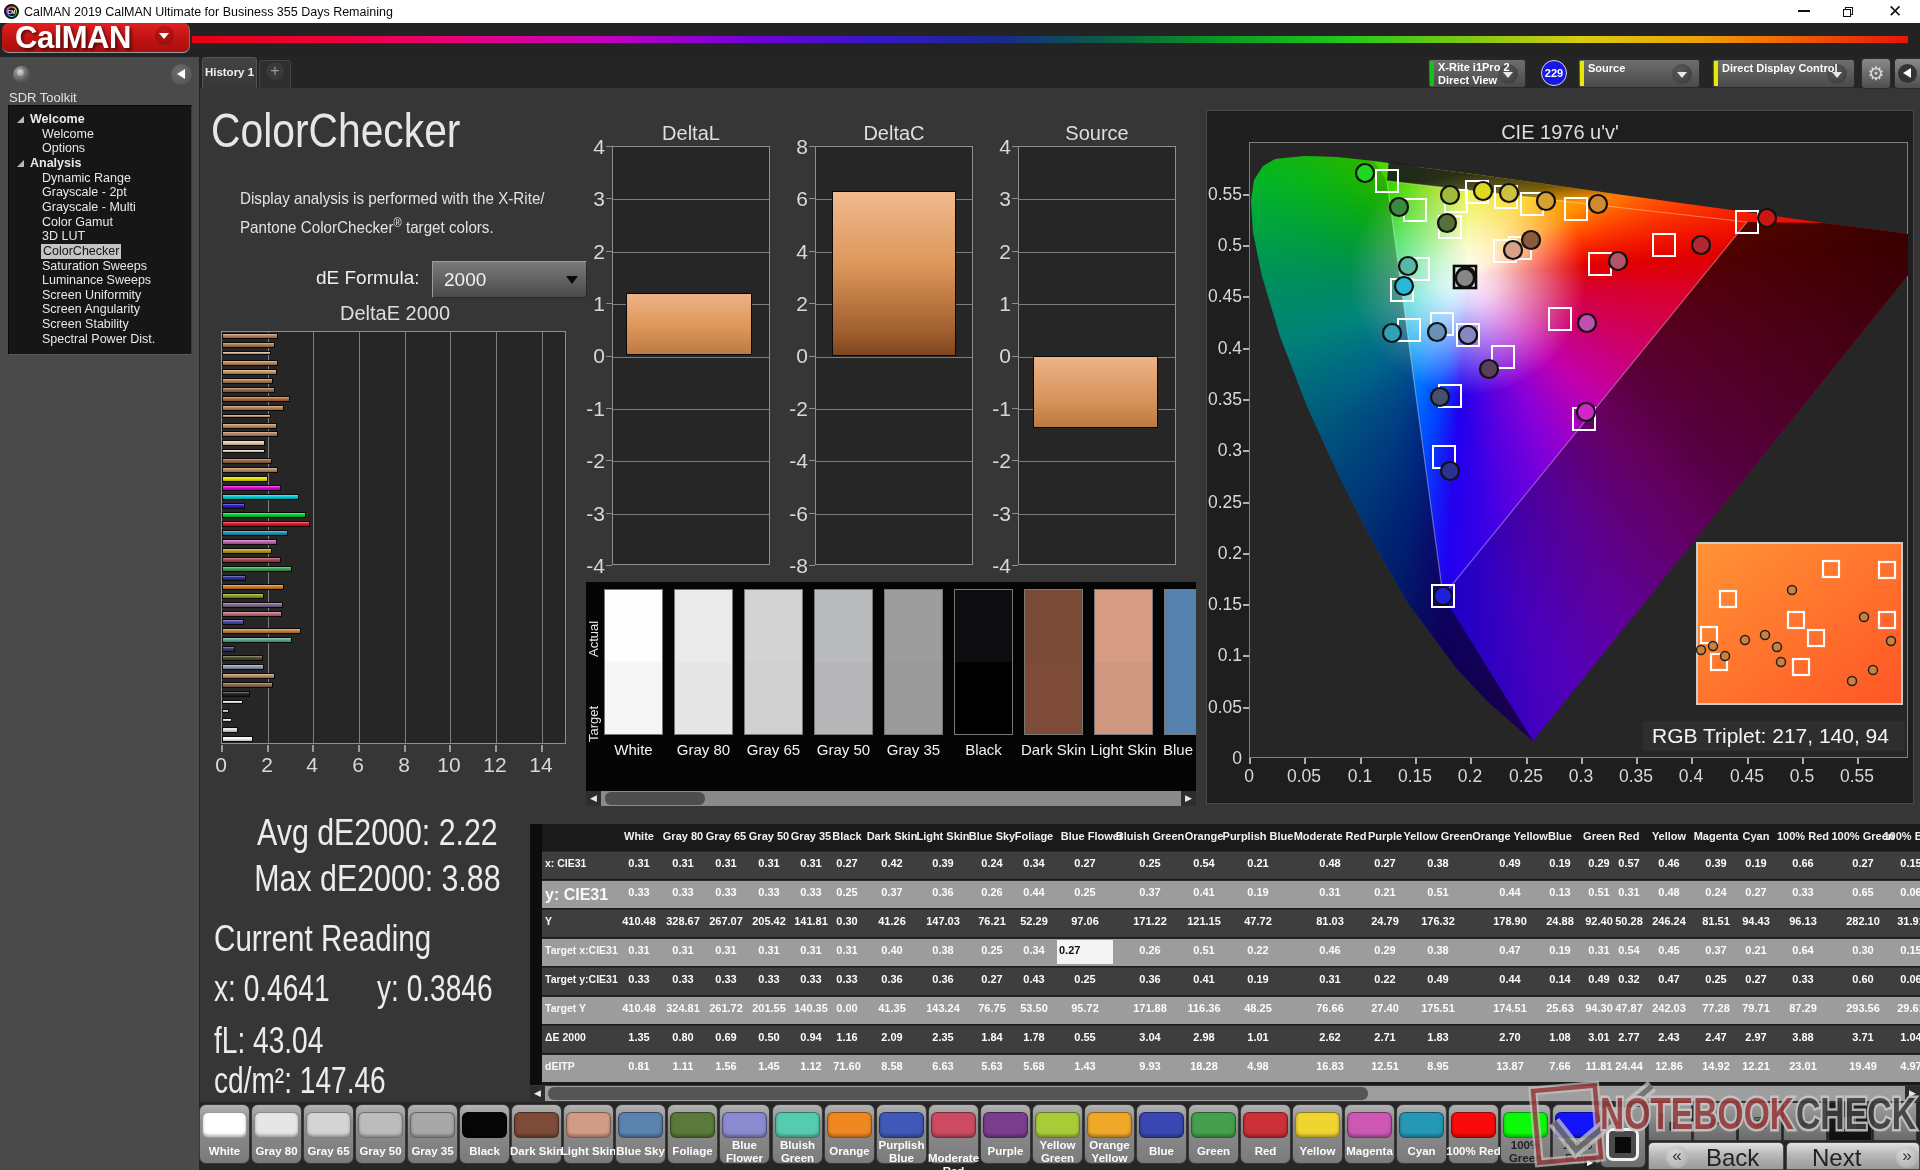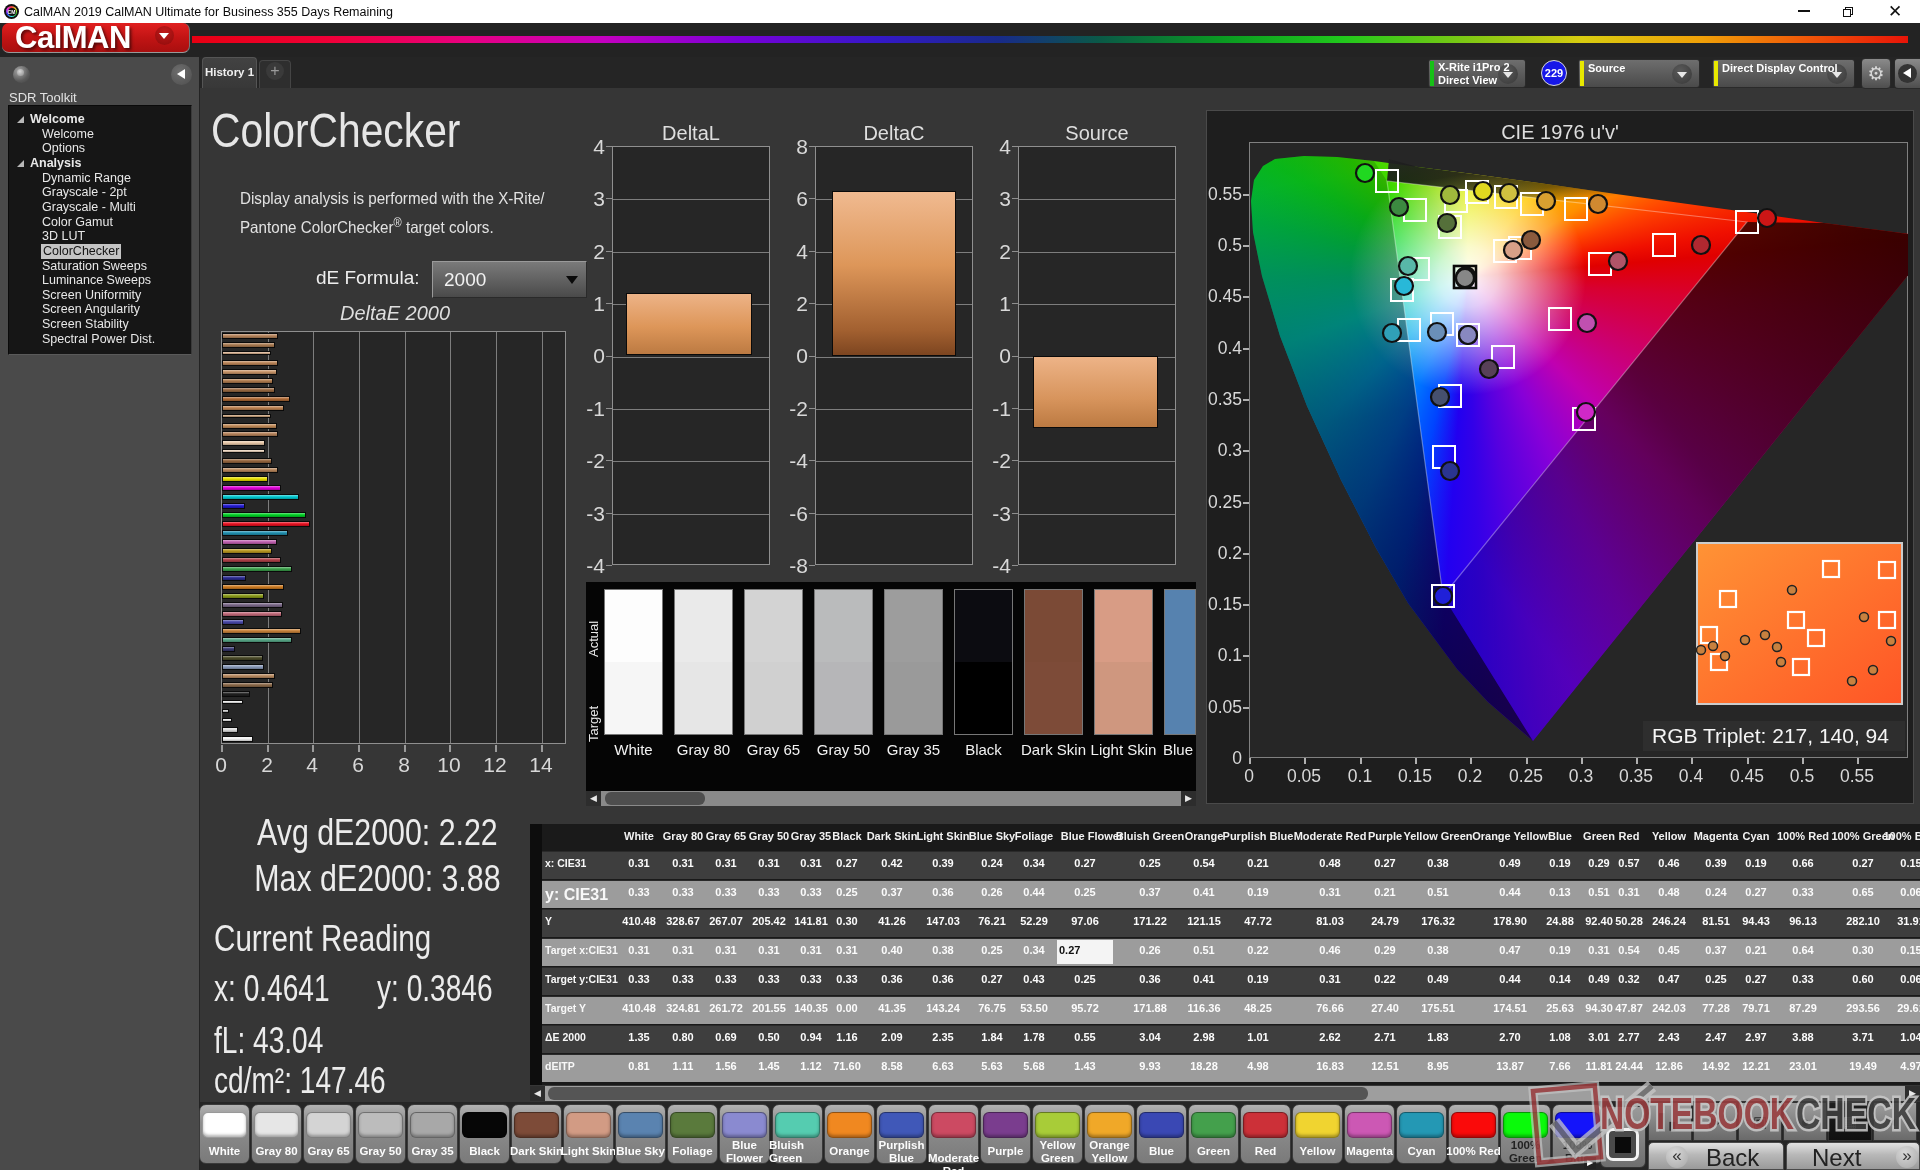--- a/index.html
+++ b/index.html
@@ -75,21 +75,21 @@
     <div class="abs" style="left:1861px;top:58px;width:30px;height:31px;border-radius:4px;background:linear-gradient(180deg,#8a8a8a,#4e4e4e);border:1px solid #2a2a2a;color:#d8d8d8;font-size:19px;text-align:center;line-height:30px;">⚙</div>
     <div class="abs" style="left:1894px;top:58px;width:26px;height:31px;border-radius:4px 0 0 4px;background:linear-gradient(180deg,#8a8a8a,#4e4e4e);border:1px solid #2a2a2a;border-right:none;"></div>
     <div class="abs" style="left:1898px;top:64px;width:19px;height:19px;border-radius:50%;background:#333;"></div>
     <div class="abs" style="left:1903px;top:68px;width:0;height:0;border-top:5.5px solid transparent;border-bottom:5.5px solid transparent;border-right:8px solid #fff;"></div>
     <div class="abs" style="left:211px;top:103px;color:#e6e6e6;font-size:48px;transform:scaleX(.85);transform-origin:0 0;white-space:nowrap;">ColorChecker</div>
     <div class="abs" style="left:240px;top:186px;color:#e2e2e2;font-size:16.5px;line-height:24.5px;transform:scaleX(.92);transform-origin:0 0;white-space:nowrap;">Display analysis is performed with the X-Rite/<br>Pantone ColorChecker<span style="font-size:12px;vertical-align:6px;">®</span> target colors.</div>
     <div class="abs" style="left:316px;top:267px;color:#eee;font-size:19px;">dE Formula:</div>
     <div class="abs" style="left:432px;top:261px;width:155px;height:37px;background:linear-gradient(180deg,#7a7a7a,#4a4a4a);border:1px solid #9a9a9a;border-bottom-color:#2a2a2a;border-right-color:#2a2a2a;"></div>
     <div class="abs" style="left:444px;top:269px;color:#f2f2f2;font-size:19px;">2000</div>
     <div class="abs" style="left:566px;top:276px;width:0;height:0;border-left:6px solid transparent;border-right:6px solid transparent;border-top:8px solid #0a0a0a;"></div>
-    <div class="abs" style="left:280px;top:302px;width:230px;text-align:center;color:#dedede;font-size:20px;font-style:italic;">DeltaE 2000</div>
+    <div class="abs" style="left:280px;top:302px;width:230px;text-align:center;color:#dedede;font-size:20px;">DeltaE 2000</div>
     <div class="abs" style="left:221px;top:331px;width:345px;height:413px;background:#262626;border:1px solid #8f8f8f;">
       <div class="gridV" style="left:45.6px;"></div>
       <div class="gridV" style="left:91.3px;"></div>
       <div class="gridV" style="left:136.9px;"></div>
       <div class="gridV" style="left:182.6px;"></div>
       <div class="gridV" style="left:228.2px;"></div>
       <div class="gridV" style="left:273.9px;"></div>
       <div class="gridV" style="left:319.6px;"></div>
     </div>
     <div class="axlbl" style="left:206px;top:753px;width:30px;text-align:center;">0</div>
@@ -739,21 +739,21 @@
     <div class="abs" style="left:618px;top:1112px;width:45px;height:26px;border-radius:6px;background:#5a83b0;border:1px solid rgba(0,0,0,.4);box-shadow:inset 0 -2px 3px rgba(0,0,0,.3);"></div>
     <div class="abs" style="left:612px;top:1145px;width:57px;text-align:center;color:#fcfcfc;font-size:11.5px;font-weight:bold;white-space:nowrap;">Blue Sky</div>
     <div class="abs" style="left:667px;top:1104px;width:51px;height:60px;border-radius:7px;background:linear-gradient(180deg,#b2b2b2,#8e8e8e 30%,#7a7a7a);border:1px solid #3a3a3a;"></div>
     <div class="abs" style="left:670px;top:1112px;width:45px;height:26px;border-radius:6px;background:#5a7a3c;border:1px solid rgba(0,0,0,.4);box-shadow:inset 0 -2px 3px rgba(0,0,0,.3);"></div>
     <div class="abs" style="left:664px;top:1145px;width:57px;text-align:center;color:#fcfcfc;font-size:11.5px;font-weight:bold;white-space:nowrap;">Foliage</div>
     <div class="abs" style="left:719px;top:1104px;width:51px;height:60px;border-radius:7px;background:linear-gradient(180deg,#b2b2b2,#8e8e8e 30%,#7a7a7a);border:1px solid #3a3a3a;"></div>
     <div class="abs" style="left:722px;top:1112px;width:45px;height:26px;border-radius:6px;background:#8a8ad0;border:1px solid rgba(0,0,0,.4);box-shadow:inset 0 -2px 3px rgba(0,0,0,.3);"></div>
     <div class="abs" style="left:716px;top:1139px;width:57px;text-align:center;color:#fcfcfc;font-size:11.5px;font-weight:bold;line-height:12.5px;white-space:nowrap;">Blue<br>Flower</div>
     <div class="abs" style="left:772px;top:1104px;width:51px;height:60px;border-radius:7px;background:linear-gradient(180deg,#b2b2b2,#8e8e8e 30%,#7a7a7a);border:1px solid #3a3a3a;"></div>
     <div class="abs" style="left:775px;top:1112px;width:45px;height:26px;border-radius:6px;background:#55ccb0;border:1px solid rgba(0,0,0,.4);box-shadow:inset 0 -2px 3px rgba(0,0,0,.3);"></div>
-    <div class="abs" style="left:769px;top:1139px;width:57px;text-align:left;color:#fcfcfc;font-size:11.5px;font-weight:bold;line-height:12.5px;white-space:nowrap;">Bluish<br>Green</div>
+    <div class="abs" style="left:769px;top:1139px;width:57px;text-align:center;color:#fcfcfc;font-size:11.5px;font-weight:bold;line-height:12.5px;white-space:nowrap;">Bluish<br>Green</div>
     <div class="abs" style="left:824px;top:1104px;width:51px;height:60px;border-radius:7px;background:linear-gradient(180deg,#b2b2b2,#8e8e8e 30%,#7a7a7a);border:1px solid #3a3a3a;"></div>
     <div class="abs" style="left:827px;top:1112px;width:45px;height:26px;border-radius:6px;background:#f08820;border:1px solid rgba(0,0,0,.4);box-shadow:inset 0 -2px 3px rgba(0,0,0,.3);"></div>
     <div class="abs" style="left:821px;top:1145px;width:57px;text-align:center;color:#fcfcfc;font-size:11.5px;font-weight:bold;white-space:nowrap;">Orange</div>
     <div class="abs" style="left:876px;top:1104px;width:51px;height:60px;border-radius:7px;background:linear-gradient(180deg,#b2b2b2,#8e8e8e 30%,#7a7a7a);border:1px solid #3a3a3a;"></div>
     <div class="abs" style="left:879px;top:1112px;width:45px;height:26px;border-radius:6px;background:#4058b8;border:1px solid rgba(0,0,0,.4);box-shadow:inset 0 -2px 3px rgba(0,0,0,.3);"></div>
     <div class="abs" style="left:873px;top:1139px;width:57px;text-align:center;color:#fcfcfc;font-size:11.5px;font-weight:bold;line-height:12.5px;white-space:nowrap;">Purplish<br>Blue</div>
     <div class="abs" style="left:928px;top:1104px;width:51px;height:60px;border-radius:7px;background:linear-gradient(180deg,#b2b2b2,#8e8e8e 30%,#7a7a7a);border:1px solid #3a3a3a;"></div>
     <div class="abs" style="left:931px;top:1112px;width:45px;height:26px;border-radius:6px;background:#cc4a62;border:1px solid rgba(0,0,0,.4);box-shadow:inset 0 -2px 3px rgba(0,0,0,.3);"></div>
     <div class="abs" style="left:925px;top:1139px;width:57px;text-align:center;color:#fcfcfc;font-size:11.5px;font-weight:bold;line-height:12.5px;white-space:nowrap;margin-top:13px;">Moderate<br>Red</div>
     <div class="abs" style="left:980px;top:1104px;width:51px;height:60px;border-radius:7px;background:linear-gradient(180deg,#b2b2b2,#8e8e8e 30%,#7a7a7a);border:1px solid #3a3a3a;"></div>

